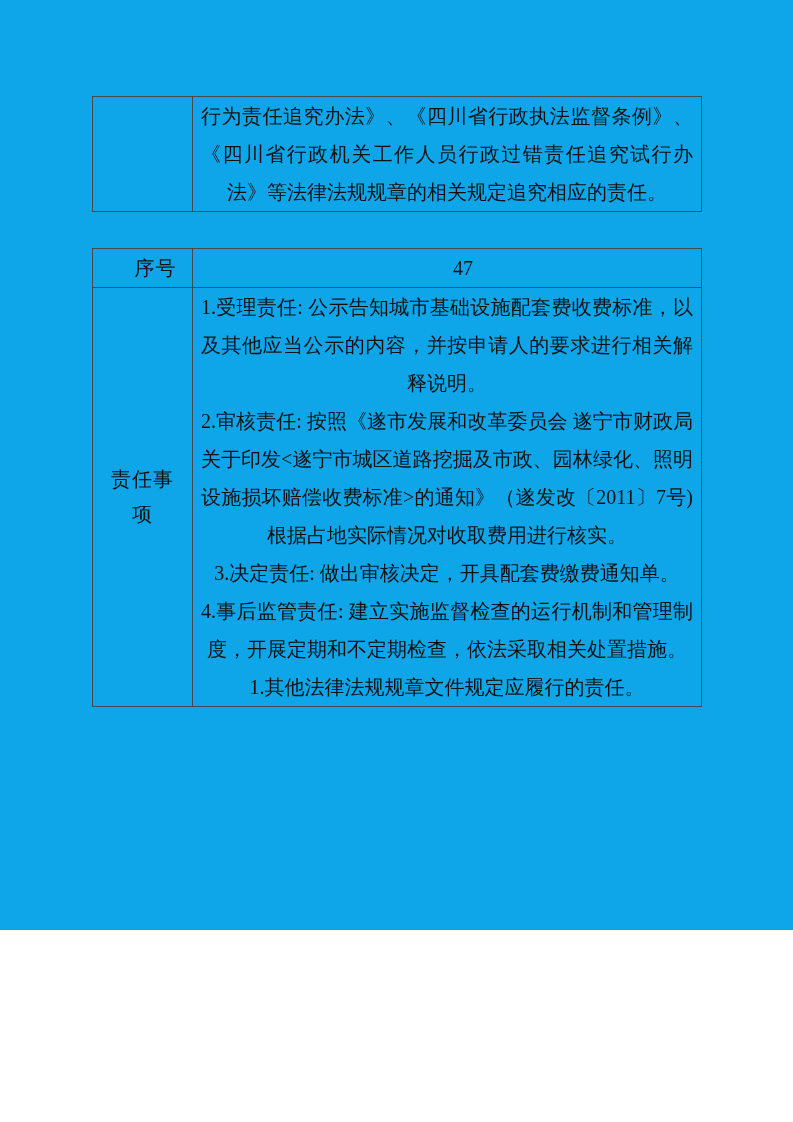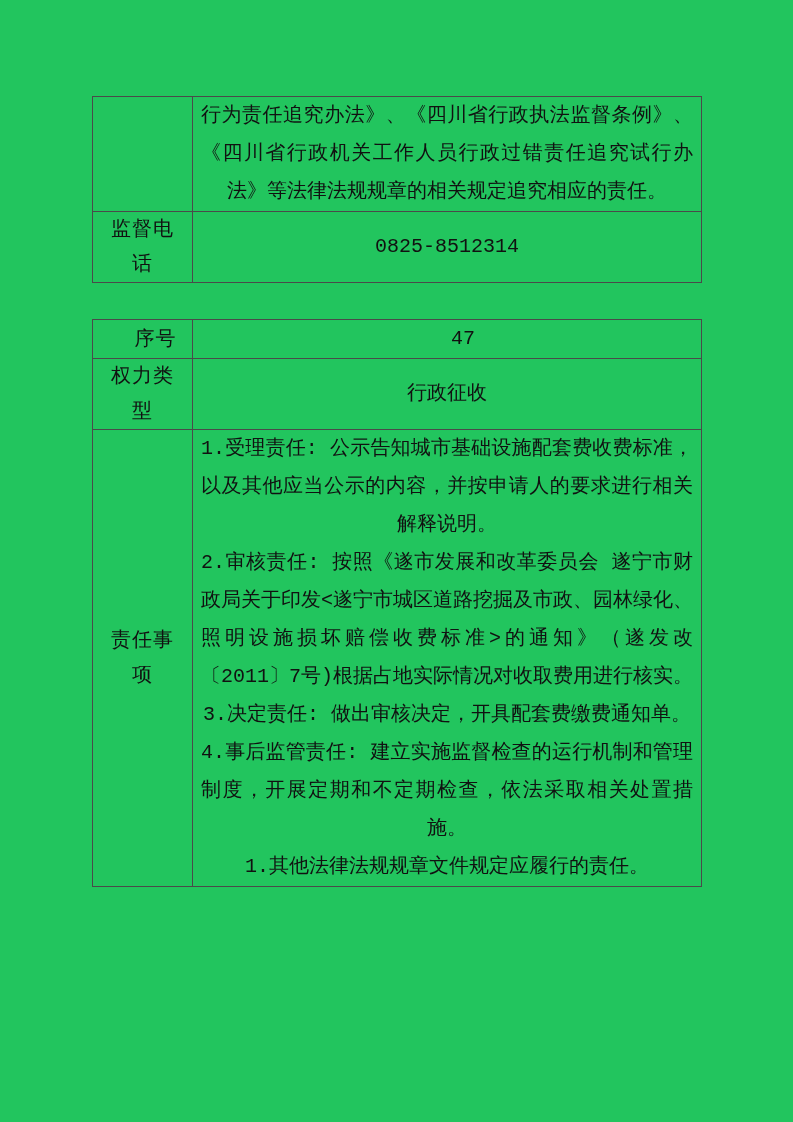--- a/index.html
+++ b/index.html
@@ -4,24 +4,23 @@
 <style>
   * { margin: 0; padding: 0; box-sizing: border-box; }
   html, body { background: #ffffff; }
   body {
     font-family: "Liberation Serif", "DejaVu Serif", serif;
     color: #111111;
   }
   .page {
     position: relative;
     width: 793px;
-    height: 1122px;
-    background: #22c55e;
+    height: 930px;
+    background: #0ea5e9;
     overflow: hidden;
-    font-family: Liberation Mono, monospace;
   }
   table.doc-table {
     border-collapse: collapse;
     table-layout: fixed;
     width: 610px;
     margin-left: 92px;
   }
   table.t1 { margin-top: 96px; }
   table.t2 { margin-top: 36px; }
   table.doc-table td {
@@ -64,40 +63,32 @@
   <table class="doc-table t1">
     <colgroup>
         <col class="c-label">
         <col class="c-content">
       </colgroup>
     <tbody>
       <tr class="h114">
         <td class="label"></td>
         <td class="content para">行为责任追究办法》、《四川省行政执法监督条例》、《四川省行政机关工作人员行政过错责任追究试行办法》等法律法规规章的相关规定追究相应的责任。</td>
       </tr>
-      <tr class="h69">
-        <td class="label">监督电话</td>
-        <td class="content center">0825-8512314</td>
-      </tr>
     </tbody>
   </table>
 
   <table class="doc-table t2">
     <colgroup>
         <col class="c-label">
         <col class="c-content">
       </colgroup>
     <tbody>
       <tr class="h37">
         <td class="label">序号</td>
         <td class="content center">47</td>
-      </tr>
-      <tr class="h70">
-        <td class="label">权力类型</td>
-        <td class="content center">行政征收</td>
       </tr>
       <tr class="h417">
         <td class="label">责任事项</td>
         <td class="content">
           <p class="duty">1.受理责任: 公示告知城市基础设施配套费收费标准，以及其他应当公示的内容，并按申请人的要求进行相关解释说明。</p>
           <p class="duty">2.审核责任: 按照《遂市发展和改革委员会 遂宁市财政局关于印发&lt;遂宁市城区道路挖掘及市政、园林绿化、照明设施损坏赔偿收费标准&gt;的通知》（遂发改〔2011〕7号)根据占地实际情况对收取费用进行核实。</p>
           <p class="duty">3.决定责任: 做出审核决定，开具配套费缴费通知单。</p>
           <p class="duty">4.事后监管责任: 建立实施监督检查的运行机制和管理制度，开展定期和不定期检查，依法采取相关处置措施。</p>
           <p class="duty">1.其他法律法规规章文件规定应履行的责任。</p>
         </td>

